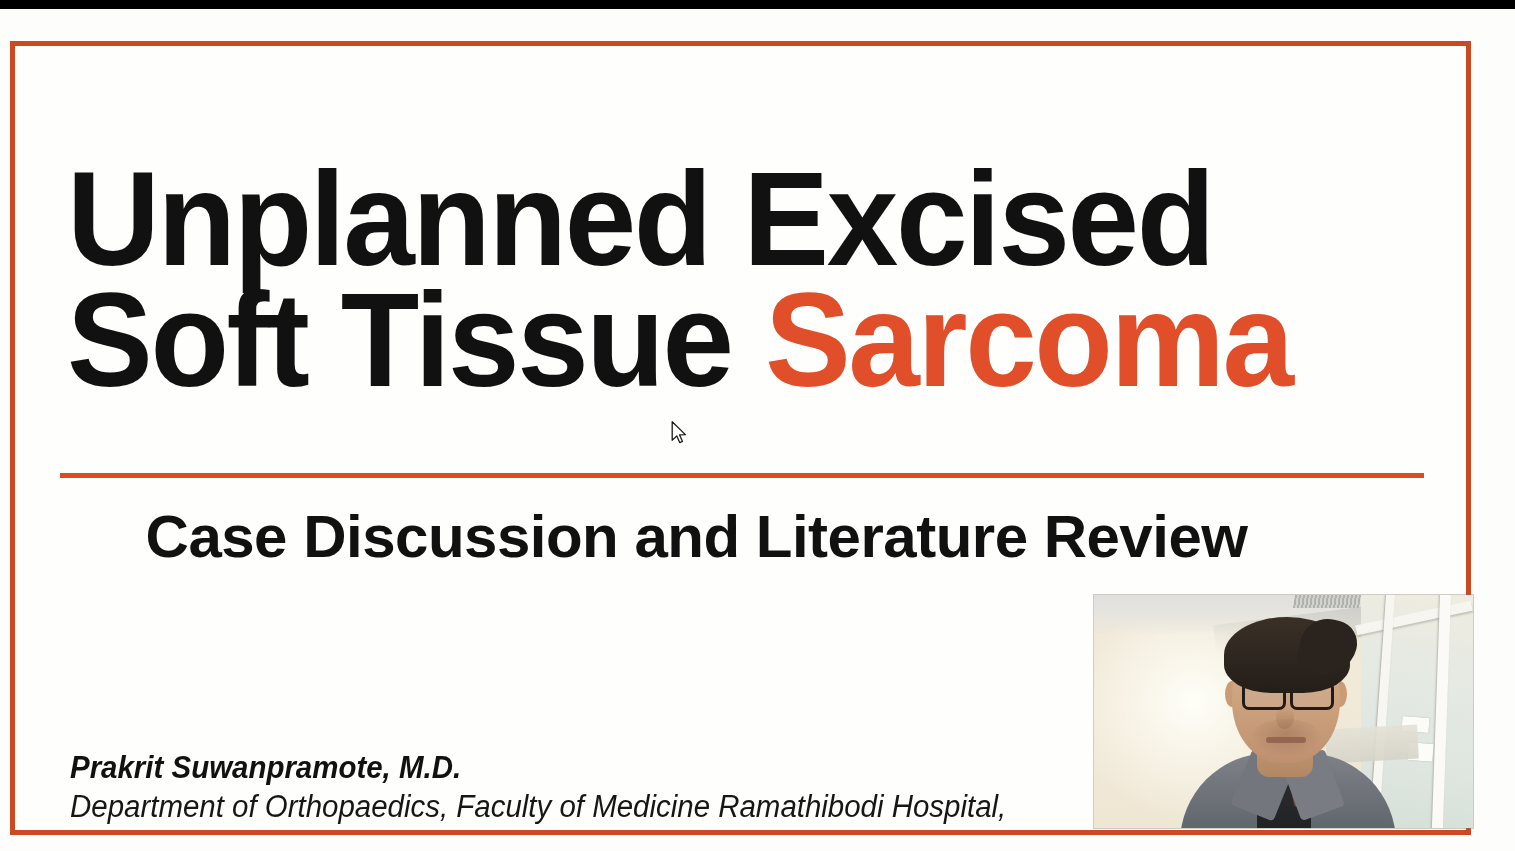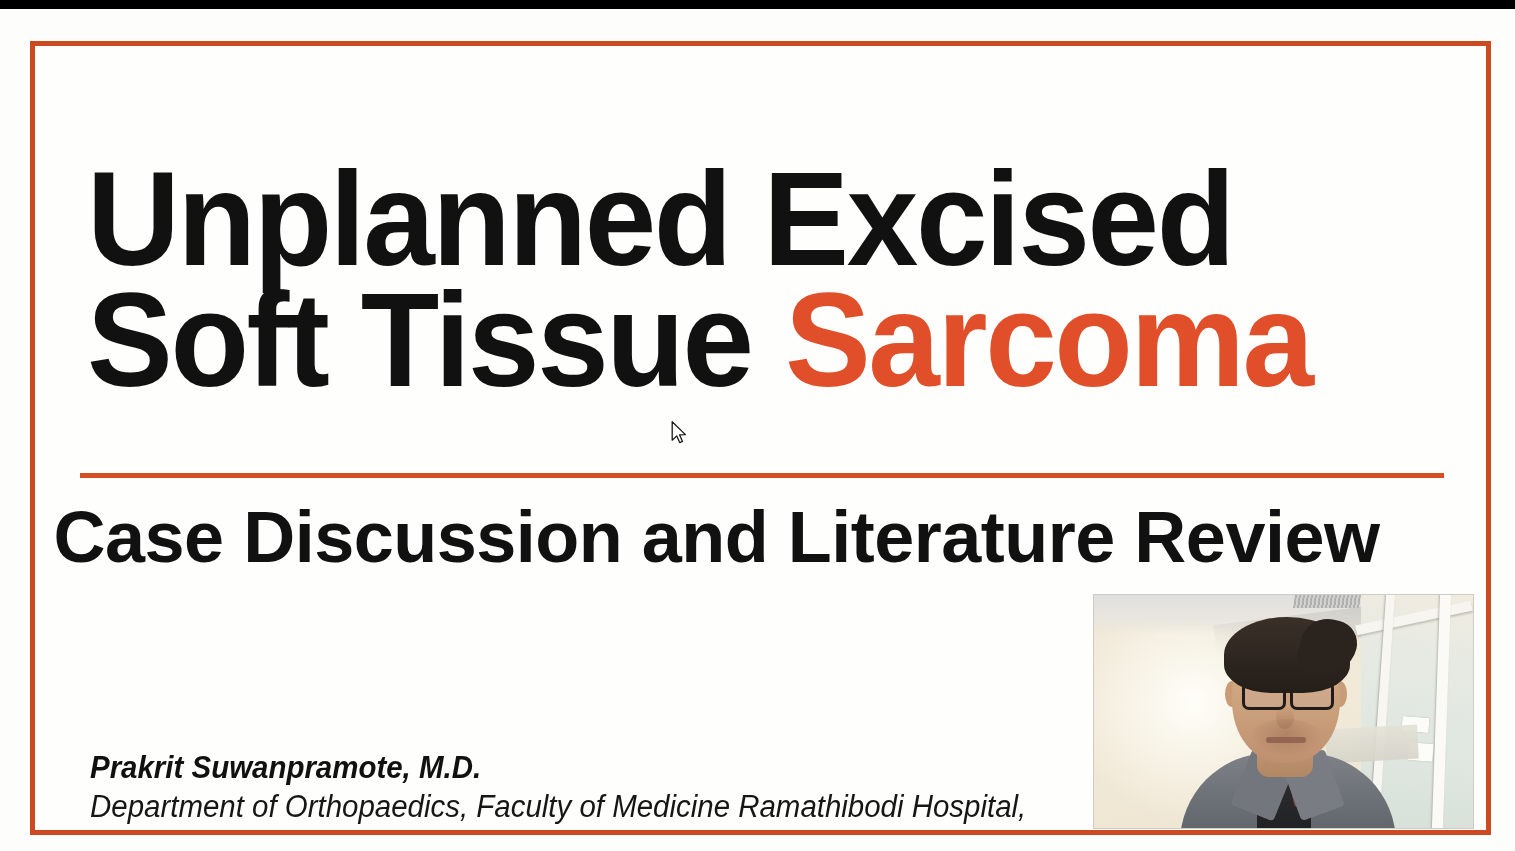--- a/index.html
+++ b/index.html
@@ -39,21 +39,21 @@
     left: 0;
     top: 9px;
     width: 1515px;
     height: 842px;
     background: #fdfdfb;
   }
 
   
   #slide {
     position: absolute;
-    left: 30px;
+    left: 10px;
     top: 32px;
     width: 1461px;
     height: 794px;
     background: #fefefc;
     border: 5px solid #cb4a22;
     box-sizing: border-box;
   }
 
   #slide-inner {
     position: absolute;
@@ -96,21 +96,21 @@
 
   
   #subtitle {
     position: absolute;
     left: 0;
     top: 458px;
     width: 100%;
     text-align: center;
     font-family: "Liberation Sans", sans-serif;
     font-weight: bold;
-    font-size: 72px;
+    font-size: 60px;
     line-height: 66px;
     letter-spacing: -0.5px;
     color: #111111;
     white-space: nowrap;
     padding-right: 88px;
     box-sizing: border-box;
   }
 
   
   #byline {

